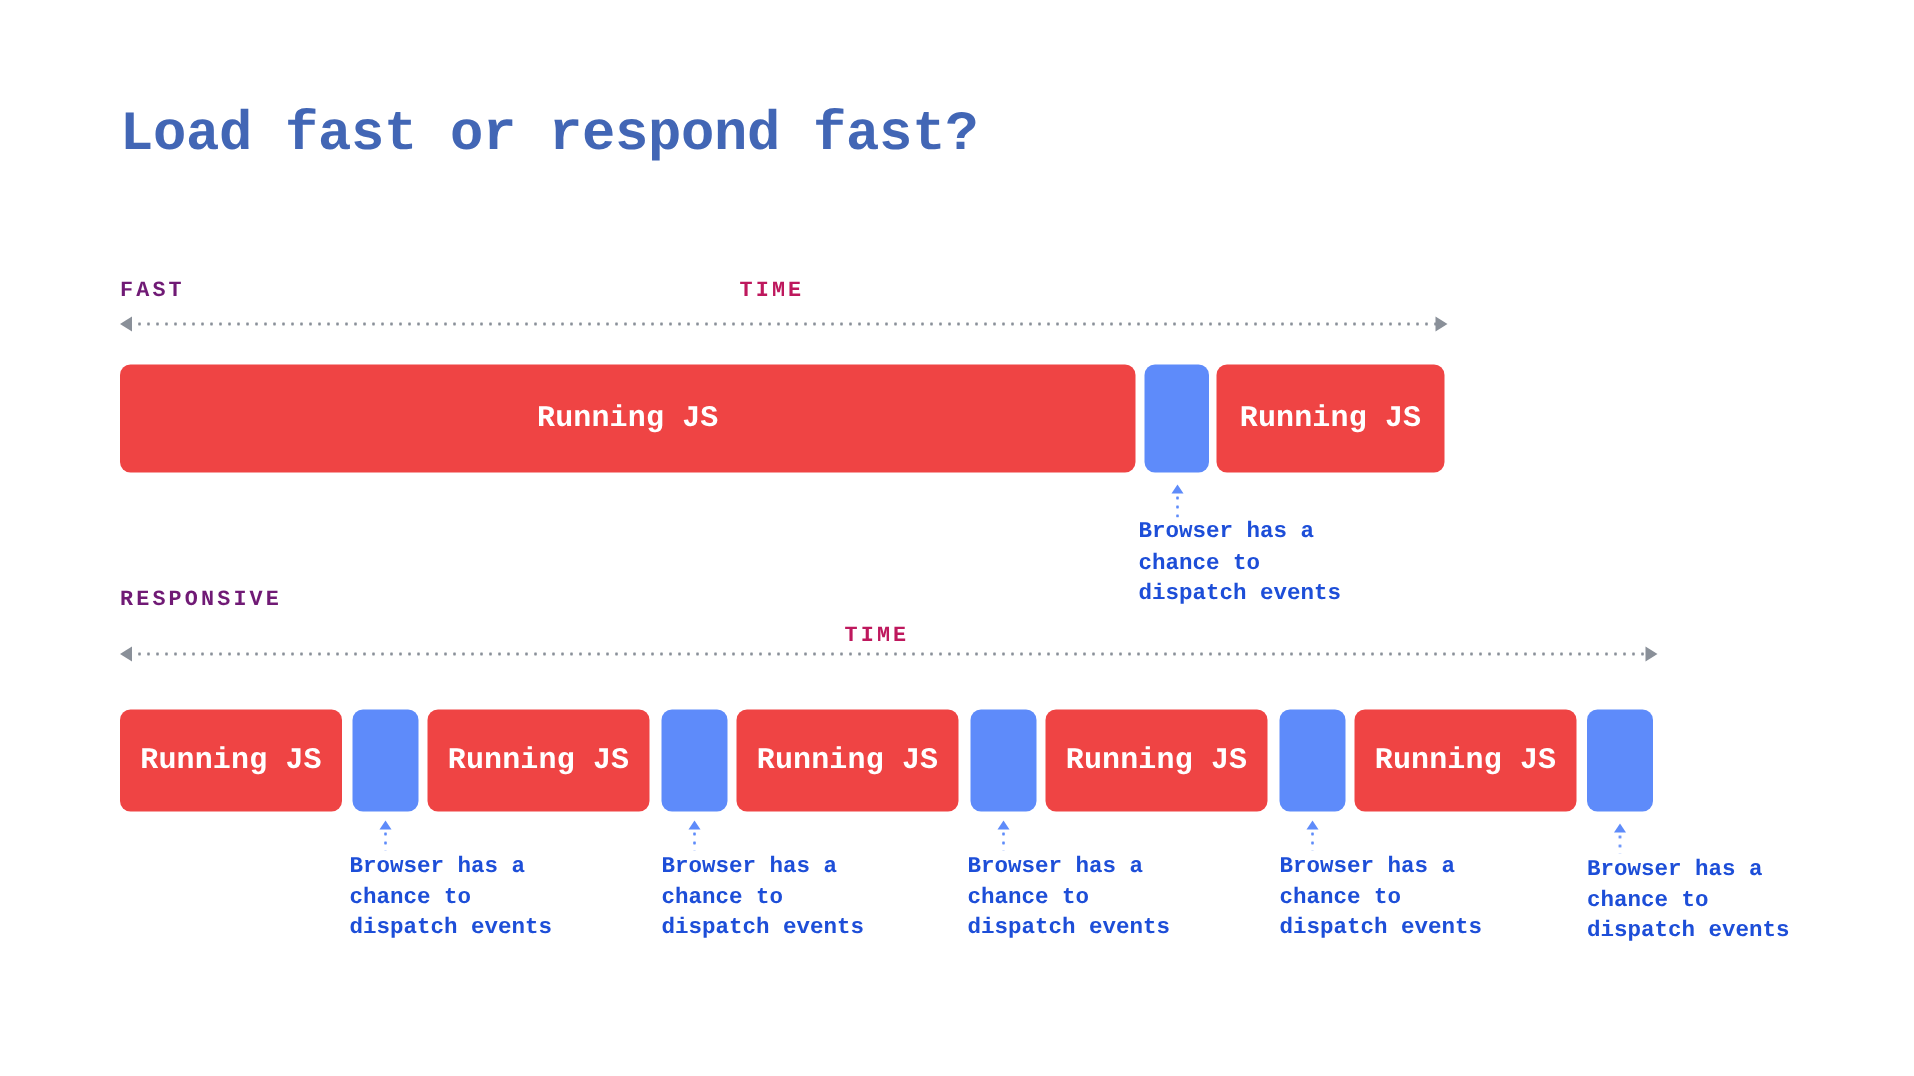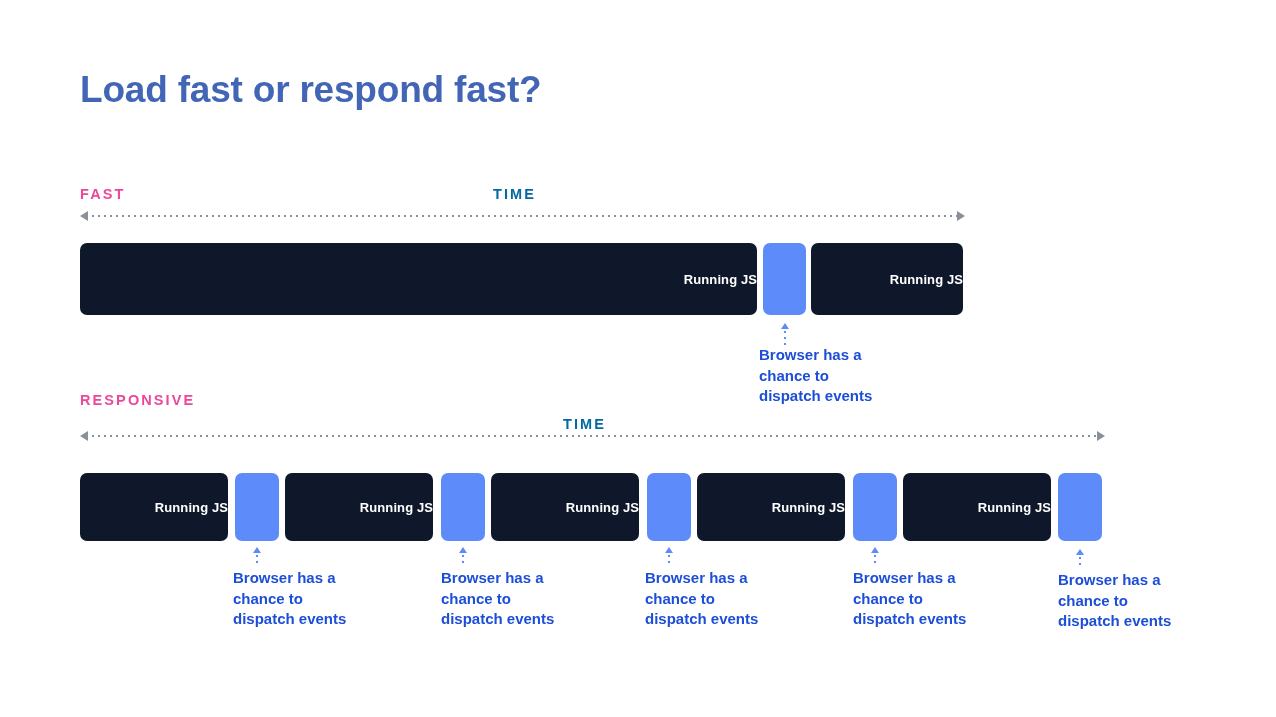--- a/index.html
+++ b/index.html
@@ -13,20 +13,21 @@
     position: relative;
     overflow: hidden;
     font-family: "Liberation Sans", sans-serif;
     -webkit-font-smoothing: antialiased;
   }
 
   .slide {
     position: absolute;
     inset: 0;
     background: #ffffff;
+    font-family: Liberation Mono, monospace;
   }
 
   
   .title {
     position: absolute;
     left: 80px;
     top: 69px;
     font-size: 37px;
     font-weight: bold;
     color: #4266b5;
@@ -37,22 +38,22 @@
   
   .section { position: absolute; left: 0; top: 0; }
 
   .axis-label {
     position: absolute;
     font-size: 14.5px;
     font-weight: bold;
     letter-spacing: 2.1px;
     white-space: nowrap;
   }
-  .axis-label.accent { color: #ec4899; }
-  .axis-label.muted  { color: #0369a1; }
+  .axis-label.accent { color: #701a75; }
+  .axis-label.muted  { color: #be185d; }
 
   
   .axis-line {
     position: absolute;
     height: 2px;
     background-image: radial-gradient(circle, #8a9099 0.9px, rgba(0,0,0,0) 1px);
     background-size: 6px 2px;
     background-repeat: repeat-x;
     background-position: left center;
   }
@@ -70,27 +71,26 @@
 
   .block {
     position: absolute;
     border-radius: 7px;
     display: flex;
     align-items: center;
     justify-content: center;
     box-sizing: border-box;
   }
   .block.js {
-    background: #0f172a;
+    background: #ef4444;
     color: #ffffff;
-    font-size: 13px;
+    font-size: 20px;
     font-weight: bold;
     letter-spacing: 0.1px;
     white-space: nowrap;
-    justify-content: flex-end;
   }
   .block.idle { background: #5e8bfa; }
 
   
   .callout { position: absolute; }
   .callout-arrow {
     position: absolute;
     width: 2px;
     background-image: radial-gradient(circle, #5e8bfa 0.9px, rgba(0,0,0,0) 1px);
     background-size: 2px 6px;

